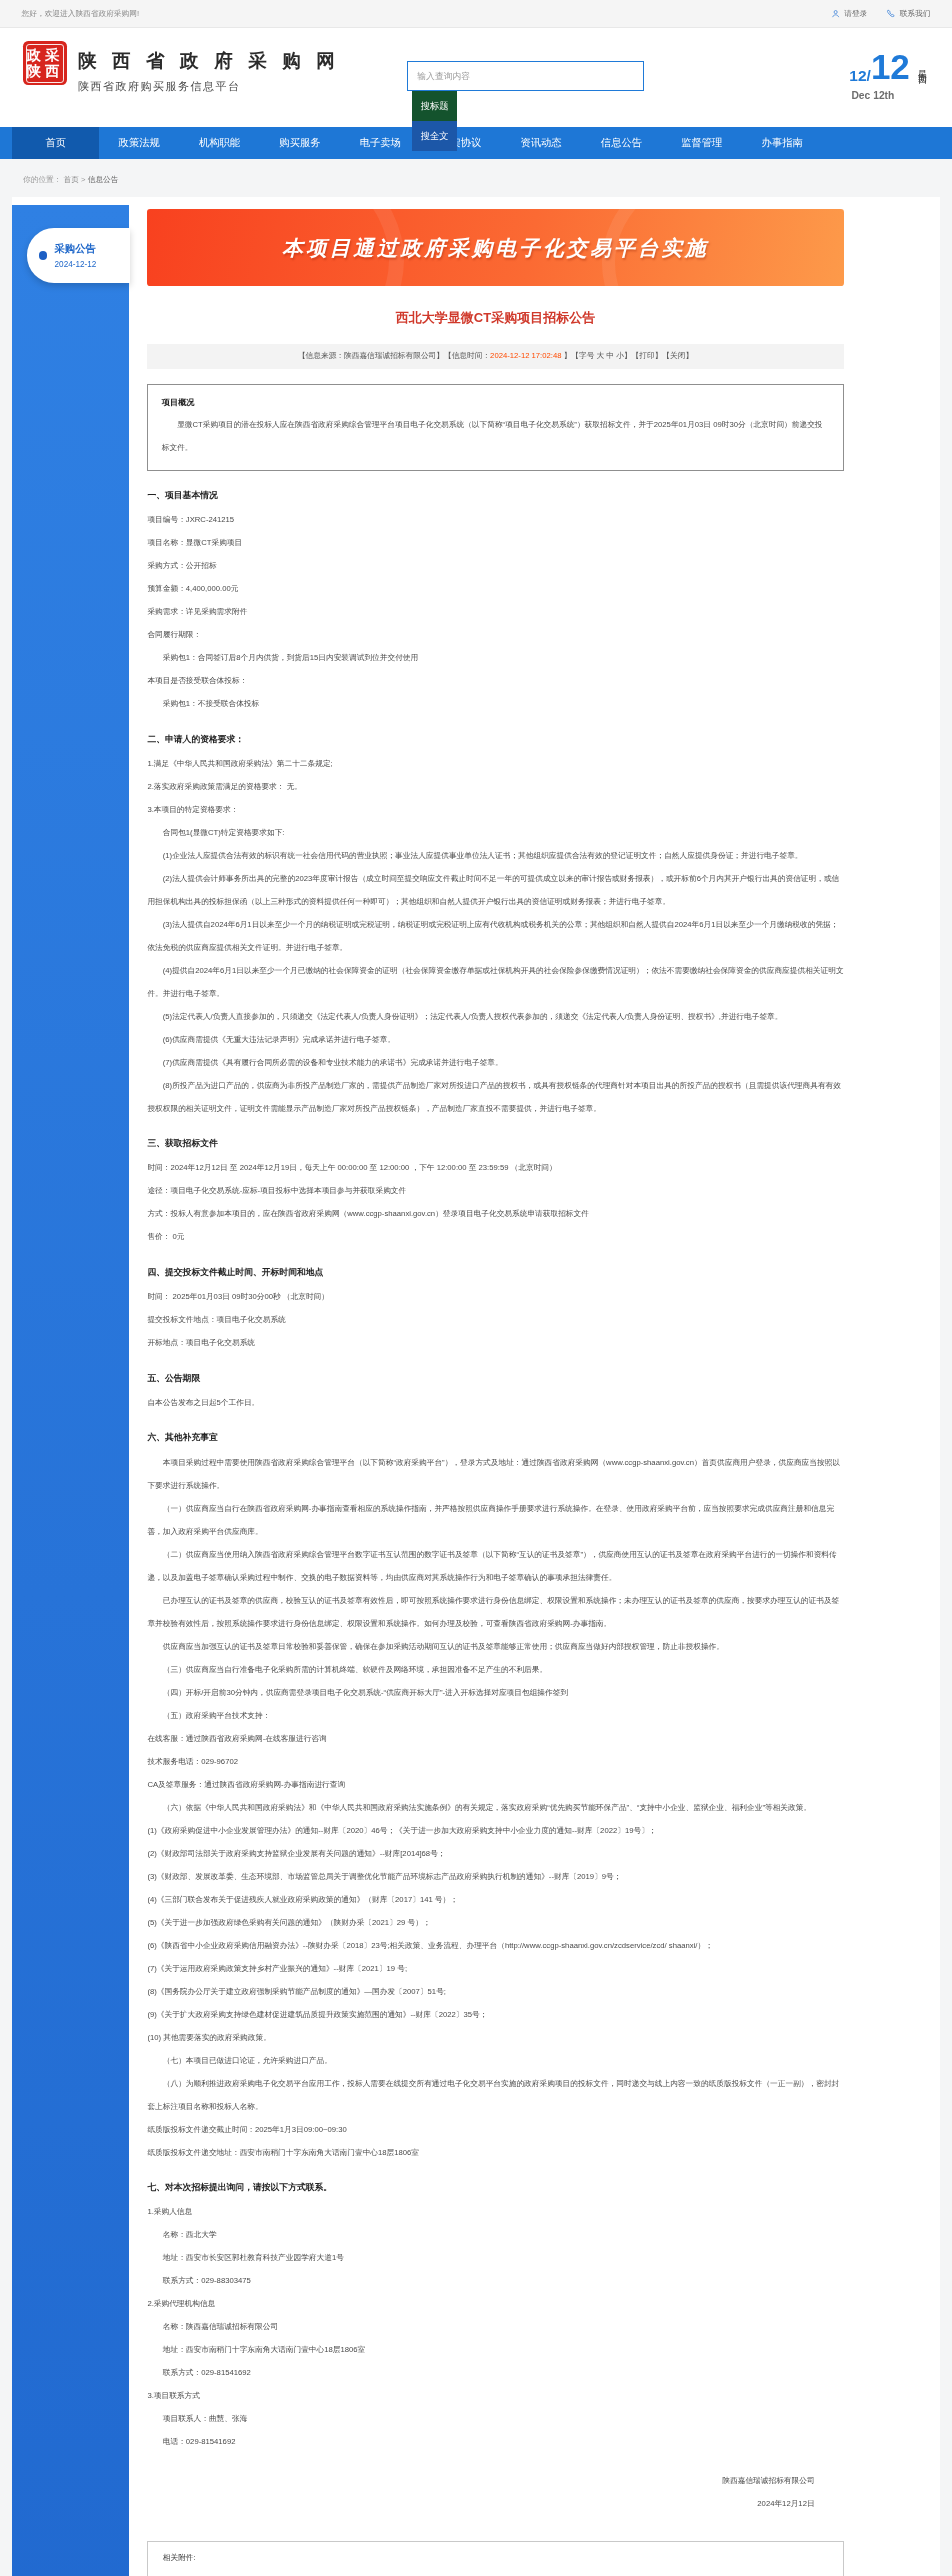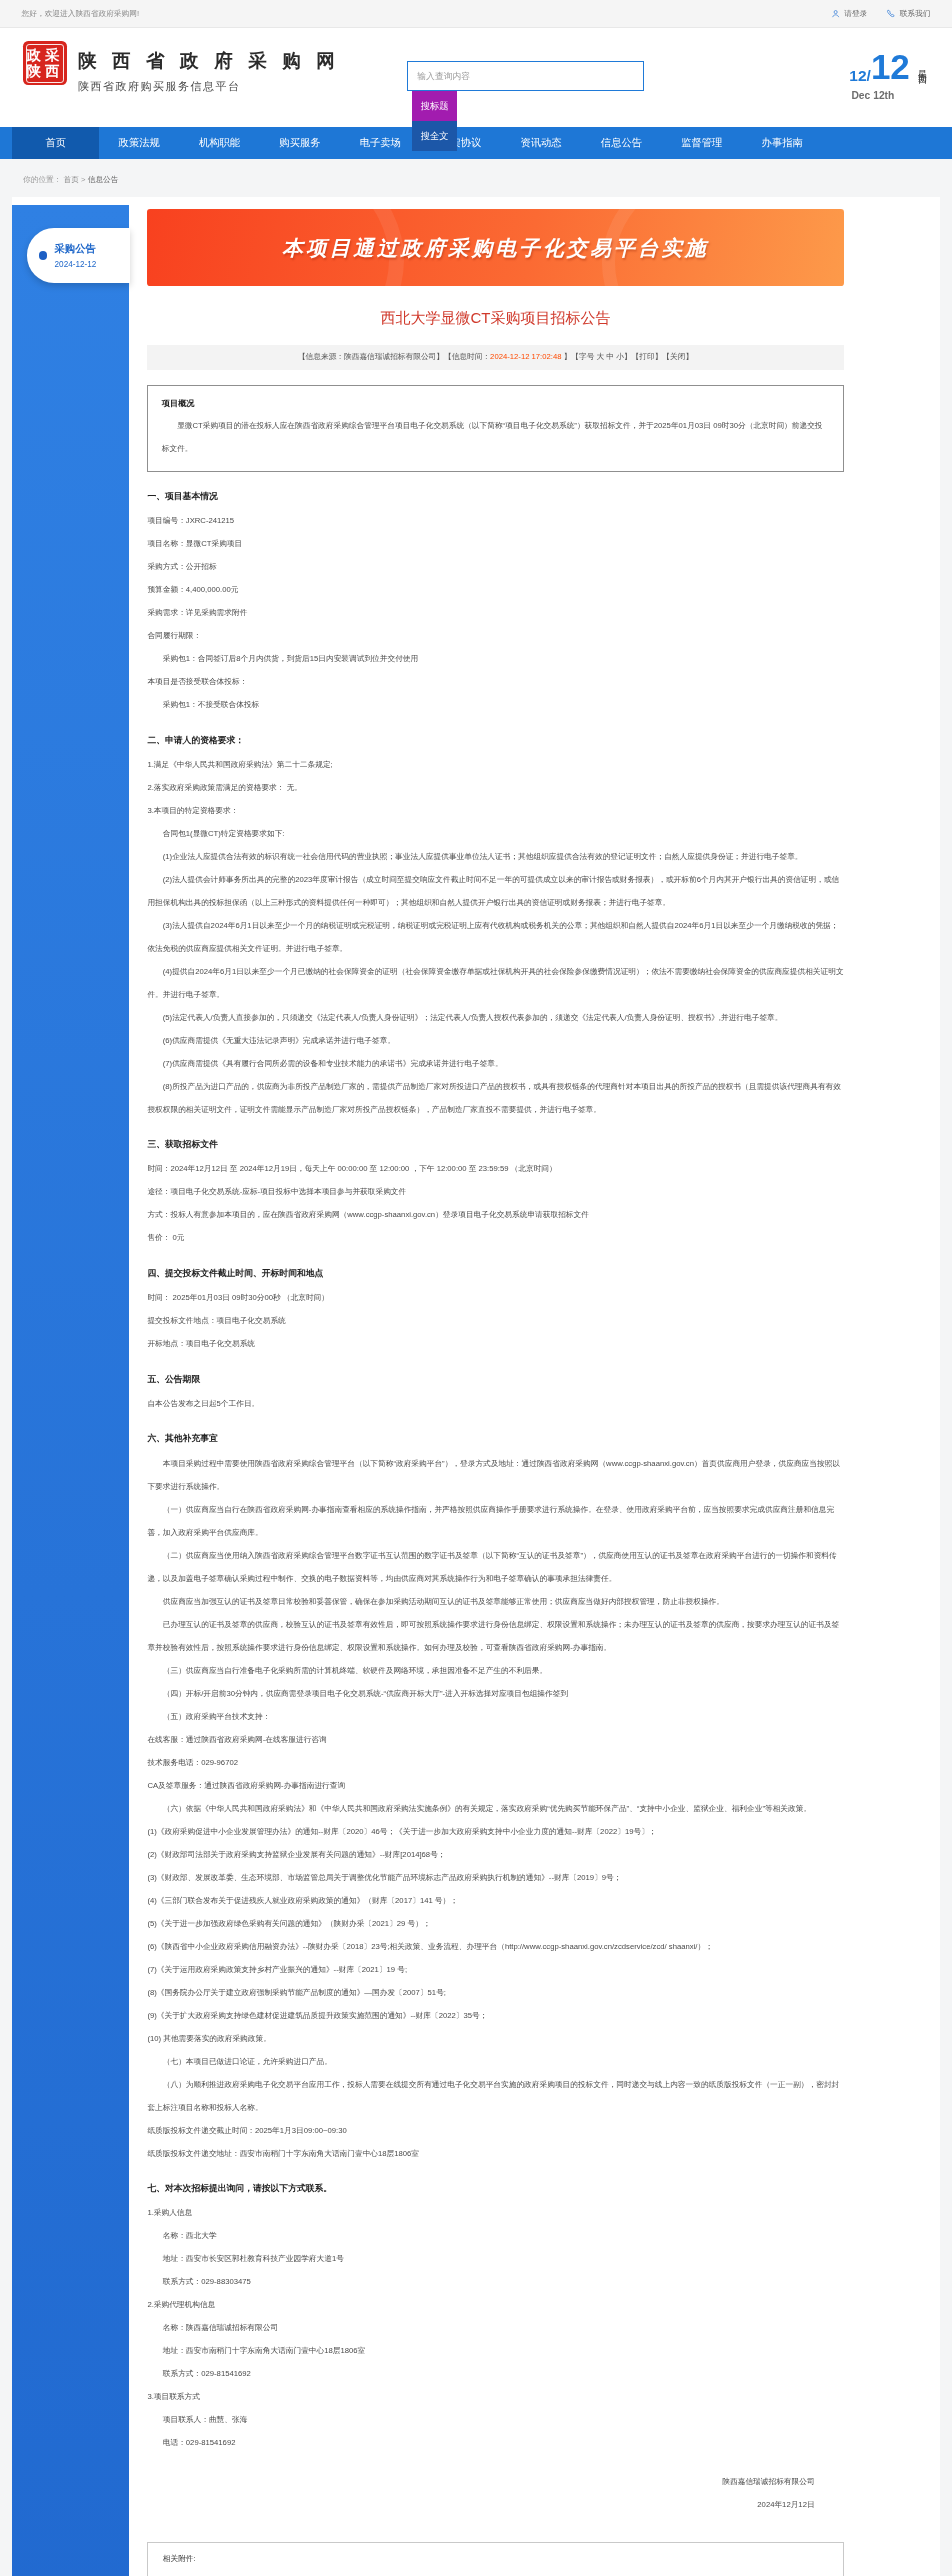--- a/index.html
+++ b/index.html
@@ -17,21 +17,21 @@
   .header { height:99px; background:#fff; position:relative; }
   .logo-seal { position:absolute; left:23px; top:13.4px; width:44px; height:44px; background:#d7251d; border-radius:5.2px; padding:2.6px; cursor:pointer; }
   .logo-inner { width:100%; height:100%; border:1px solid rgba(255,255,255,.9); border-radius:3.1px; display:flex; flex-direction:row; align-items:center; justify-content:center; color:#fff; font-weight:bold; font-size:14.4px; line-height:1.15; font-family:"DejaVu Serif","Liberation Serif",serif; }
   .site-titles { position:absolute; left:78px; top:19.6px; }
   .site-name { font-size:18.5px; font-weight:bold; color:#2b2b2b; letter-spacing:5.2px; }
   .site-sub { font-size:11px; font-weight:normal; color:#4a4a4a; letter-spacing:1.5px; margin-top:6.2px; }
   .search { position:absolute; left:407px; top:33px; display:flex;flex-direction:column; }
   .search-input { width:237px; height:30px; border:1px solid #1f7ad8; padding:0 9.3px; font-size:8.8px; color:#333; outline:none; font-family:inherit; }
   .search-input::placeholder { color:#9a9a9a; }
   .btn-search { width:45px; height:30px; border:none; color:#fff; font-size:9.3px; margin-left:5.2px; cursor:pointer; font-family:inherit; }
-  .btn-title { background:#a21caf; }
+  .btn-title { background:#14532d; }
   .btn-full  { background:#1c57a8; }
   .datebox { position:absolute; right:23px; top:20.6px; }
   .date-row { display:flex; align-items:center; }
   .date-small { font-size:15.5px; font-weight:bold; color:#1f7ad8; margin-top:18.5px; }
   .date-big { font-size:35px; font-weight:bold; color:#1f7ad8; line-height:1; }
   .weekday { writing-mode:vertical-rl; font-size:8.8px; color:#333; margin-left:7.2px; letter-spacing:3.6px; padding-top:2.1px; }
   .date-en { font-size:10.3px; font-weight:bold; color:#6d6d6d; margin-top:5.2px; margin-left:2.1px; }
 
   
   .nav { height:32px; background:#1e77d6; display:flex; align-items:stretch; padding-left:12.4px; }
@@ -50,21 +50,21 @@
   .side-tab { position:absolute; left:14.4px; top:23px; width:103px; height:55px; background:#fff; border-radius:27px 0 0 27px; box-shadow:0 3.1px 7.2px rgba(0,0,0,.18); display:flex; align-items:center; cursor:pointer; }
   .side-dot { width:8.2px; height:8.2px; border-radius:50%; background:#1c5fc4; margin:0 7.2px 0 12.4px; flex:none; }
   .side-tab-title { font-size:10.3px; font-weight:bold; color:#1d66c9; }
   .side-tab-date { font-size:8.2px; color:#1d66c9; margin-top:4.1px; }
 
   .banner { height:77px; border-radius:3.1px; background:linear-gradient(100deg,#f8411f 0%,#fb6a33 55%,#fd9a4a 100%); overflow:hidden; position:relative; }
   .banner-txt { position:relative; z-index:2; text-align:center; line-height:77px; color:#fff; font-size:20.6px; font-weight:bold; font-style:italic; letter-spacing:3.1px; text-shadow:1px 1.5px 2.1px rgba(140,30,0,.35); }
   .banner::before { content:""; position:absolute; left:-41px; top:-72px; width:268px; height:216px; border:15.5px solid rgba(255,255,255,.08); border-radius:50%; }
   .banner::after { content:""; position:absolute; right:-31px; bottom:-88px; width:247px; height:196px; border:13.4px solid rgba(255,255,255,.08); border-radius:50%; }
 
-  .art-title { text-align:center; font-size:15px; font-weight:normal; color:#d0392b; margin:23px 0 16.5px; }
+  .art-title { text-align:center; font-size:13px; font-weight:bold; color:#d0392b; margin:23px 0 16.5px; }
 
   .meta { background:#f3f3f3; text-align:center; font-size:7.7px; color:#555; padding:7.7px 0; }
   .meta .time { color:#ff4a00; }
   .meta .mlink { cursor:pointer; }
 
   .overview { border:0.5px solid #8f8f8f; margin-top:14.4px; padding:9.3px 13.4px 11.3px; }
   .overview-h { font-size:8.2px; font-weight:bold; color:#222; margin:3.1px 0 5.2px; }
   .overview p { font-size:7.7px; color:#4a4a4a; line-height:23px; text-indent:2em; margin:0; }
 
   .art h3 { font-size:8.8px; font-weight:bold; color:#222; margin:18.5px 0 6.2px; }
@@ -207,22 +207,22 @@
         <h3>四、提交投标文件截止时间、开标时间和地点</h3>
         <p class="p">时间：  2025年01月03日 09时30分00秒  （北京时间）</p>
         <p class="p">提交投标文件地点：项目电子化交易系统</p>
         <p class="p">开标地点：项目电子化交易系统</p>
         <h3>五、公告期限</h3>
         <p class="p">自本公告发布之日起5个工作日。</p>
         <h3>六、其他补充事宜</h3>
         <p class="p1">本项目采购过程中需要使用陕西省政府采购综合管理平台（以下简称“政府采购平台”），登录方式及地址：通过陕西省政府采购网（www.ccgp-shaanxi.gov.cn）首页供应商用户登录，供应商应当按照以下要求进行系统操作。</p>
         <p class="p1">（一）供应商应当自行在陕西省政府采购网-办事指南查看相应的系统操作指南，并严格按照供应商操作手册要求进行系统操作。在登录、使用政府采购平台前，应当按照要求完成供应商注册和信息完善，加入政府采购平台供应商库。</p>
         <p class="p1">（二）供应商应当使用纳入陕西省政府采购综合管理平台数字证书互认范围的数字证书及签章（以下简称“互认的证书及签章”），供应商使用互认的证书及签章在政府采购平台进行的一切操作和资料传递，以及加盖电子签章确认采购过程中制作、交换的电子数据资料等，均由供应商对其系统操作行为和电子签章确认的事项承担法律责任。</p>
+        <p class="p1">已办理互认的证书及签章的供应商，校验互认的证书及签章有效性后，即可按照系统操作要求进行身份信息绑定、权限设置和系统操作；未办理互认的证书及签章的供应商，按要求办理互认的证书及签章并校验有效性后，按照系统操作要求进行身份信息绑定、权限设置和系统操作。如何办理及校验，可查看陕西省政府采购网-办事指南。</p>
         <p class="p1">供应商应当加强互认的证书及签章日常校验和妥善保管，确保在参加采购活动期间互认的证书及签章能够正常使用；供应商应当做好内部授权管理，防止非授权操作。</p>
-        <p class="p1">已办理互认的证书及签章的供应商，校验互认的证书及签章有效性后，即可按照系统操作要求进行身份信息绑定、权限设置和系统操作；未办理互认的证书及签章的供应商，按要求办理互认的证书及签章并校验有效性后，按照系统操作要求进行身份信息绑定、权限设置和系统操作。如何办理及校验，可查看陕西省政府采购网-办事指南。</p>
         <p class="p1">（三）供应商应当自行准备电子化采购所需的计算机终端、软硬件及网络环境，承担因准备不足产生的不利后果。</p>
         <p class="p1">（四）开标/开启前30分钟内，供应商需登录项目电子化交易系统-“供应商开标大厅”-进入开标选择对应项目包组操作签到</p>
         <p class="p1">（五）政府采购平台技术支持：</p>
         <p class="p">在线客服：通过陕西省政府采购网-在线客服进行咨询</p>
         <p class="p">技术服务电话：029-96702</p>
         <p class="p">CA及签章服务：通过陕西省政府采购网-办事指南进行查询</p>
         <p class="p1">（六）依据《中华人民共和国政府采购法》和《中华人民共和国政府采购法实施条例》的有关规定，落实政府采购“优先购买节能环保产品”、“支持中小企业、监狱企业、福利企业”等相关政策。</p>
         <p class="p">(1)《政府采购促进中小企业发展管理办法》的通知--财库〔2020〕46号；《关于进一步加大政府采购支持中小企业力度的通知--财库〔2022〕19号〕；</p>
         <p class="p">(2)《财政部司法部关于政府采购支持监狱企业发展有关问题的通知》--财库[2014]68号；</p>
         <p class="p">(3)《财政部、发展改革委、生态环境部、市场监管总局关于调整优化节能产品环境标志产品政府采购执行机制的通知》--财库〔2019〕9号；</p>

